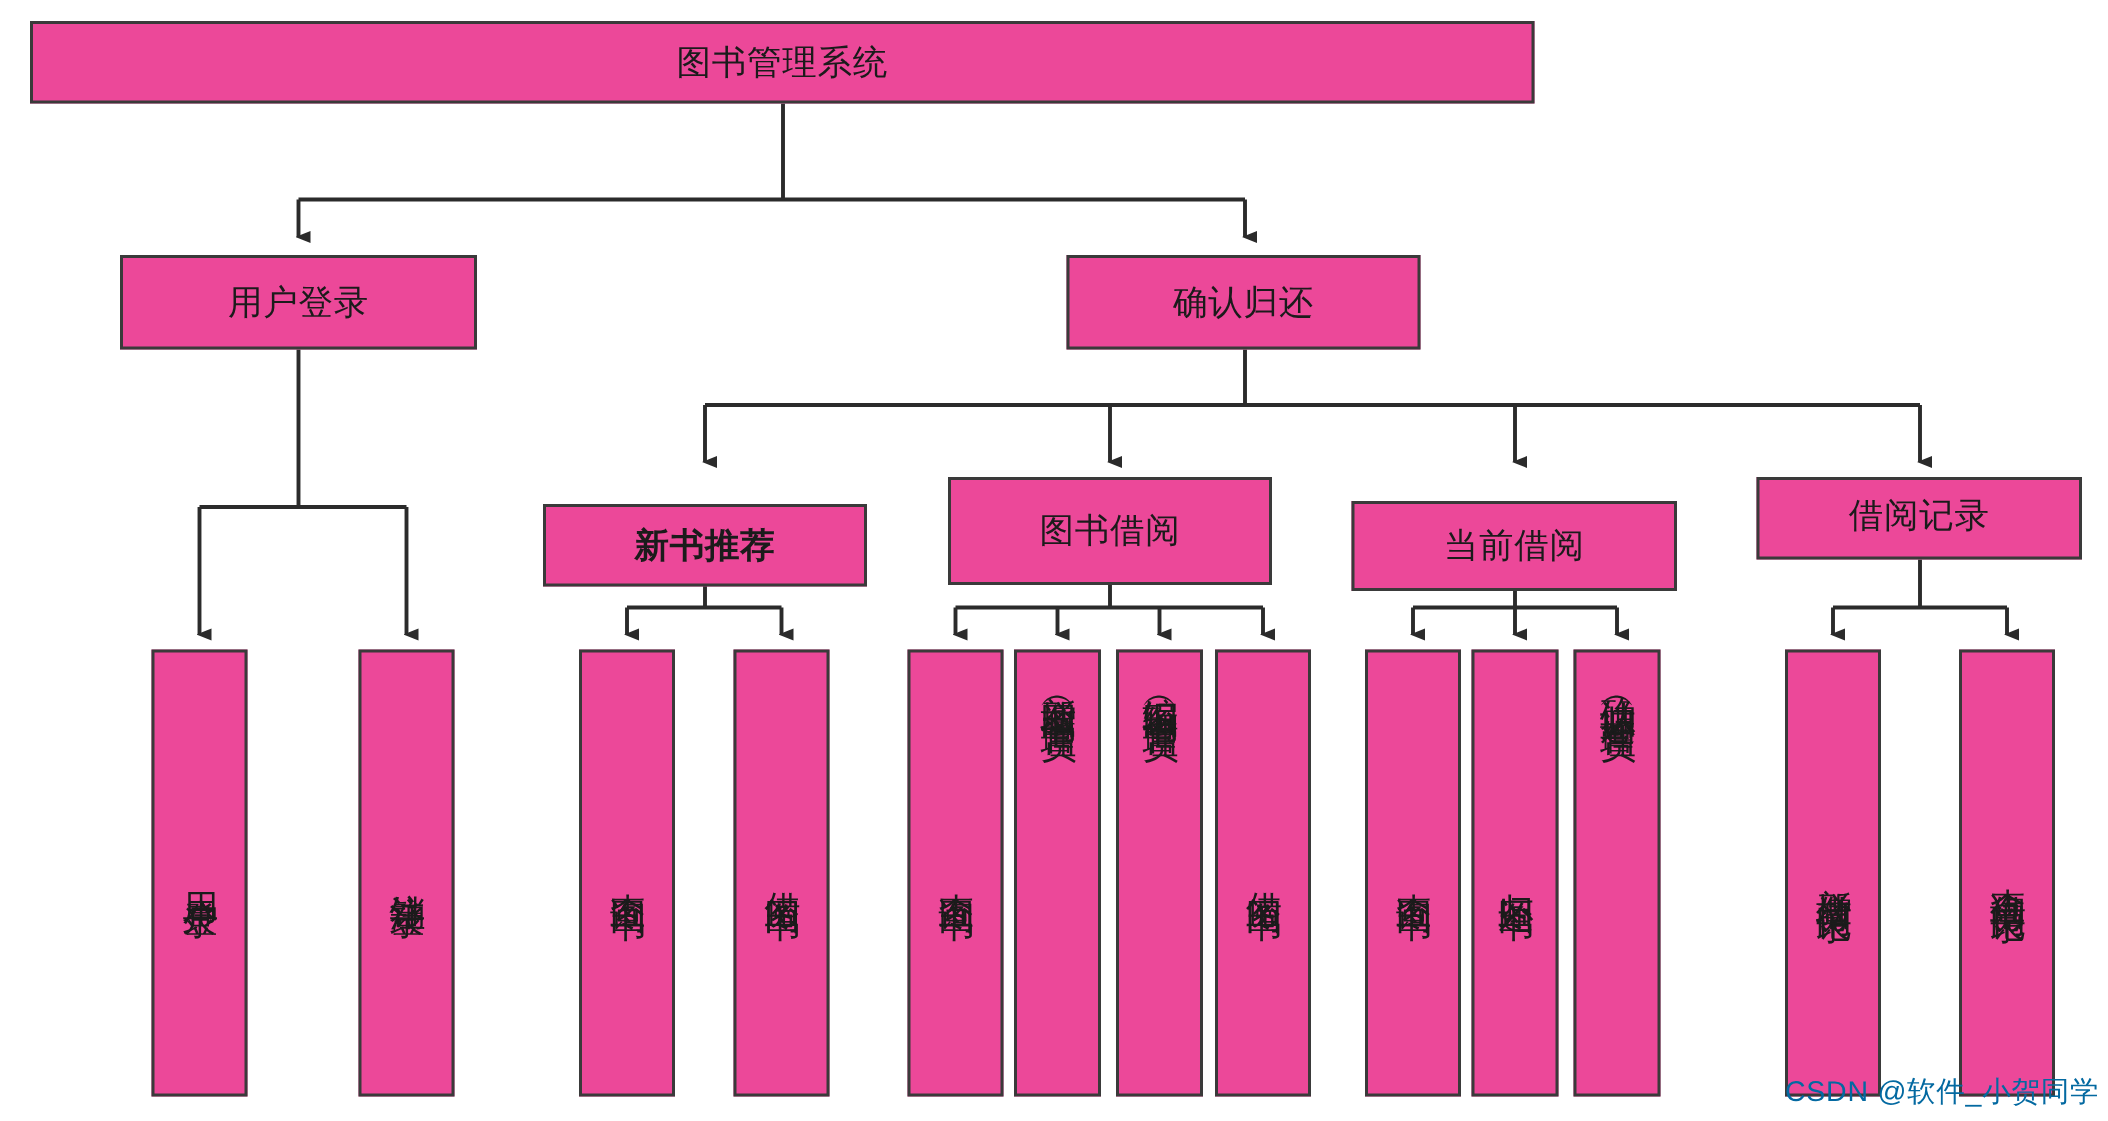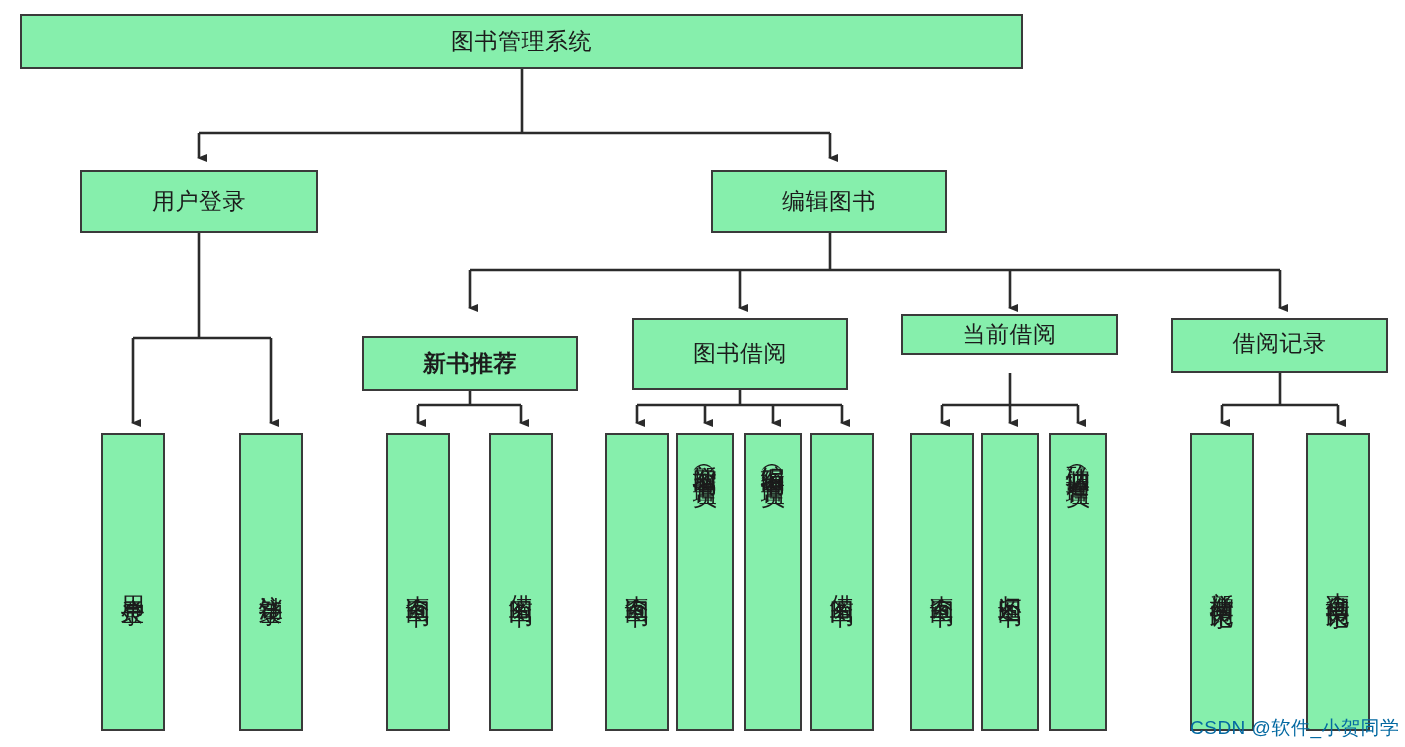--- a/index.html
+++ b/index.html
@@ -20,21 +20,21 @@
   #connectors {
     position: absolute;
     left: 0;
     top: 0;
     width: 1405px;
     height: 747px;
   }
   .node {
     position: absolute;
     box-sizing: border-box;
-    background: #86efac;
+    background: #ec4899;
     border: 2.5px solid #3a3a3a;
     display: flex;
     align-items: center;
     justify-content: center;
     color: #1b1b1b;
   }
   .node .label {
     display: block;
     text-align: center;
     white-space: pre;
@@ -125,30 +125,30 @@
   </svg>
 
   <div class="node horizontal" style="left:20px; top:14px; width:1003px; height:55px;">
     <span class="label">图书管理系统</span>
   </div>
 
   <div class="node horizontal" style="left:80px; top:170px; width:238px; height:63px;">
     <span class="label">用户登录</span>
   </div>
   <div class="node horizontal" style="left:711px; top:170px; width:236px; height:63px;">
-    <span class="label">编辑图书</span>
+    <span class="label">确认归还</span>
   </div>
 
   <div class="node horizontal" style="left:362px; top:336px; width:216px; height:55px;font-weight:bold;">
     <span class="label">新书推荐</span>
   </div>
   <div class="node horizontal" style="left:632px; top:318px; width:216px; height:72px;">
     <span class="label">图书借阅</span>
   </div>
-  <div class="node horizontal" style="left:901px; top:314px; width:217px; height:41px;">
+  <div class="node horizontal" style="left:901px; top:334px; width:217px; height:60px;">
     <span class="label">当前借阅</span>
   </div>
   <div class="node horizontal" style="left:1171px; top:318px; width:217px; height:55px;font-family:Liberation Mono, monospace;">
     <span class="label">借阅记录</span>
   </div>
 
   <div class="node vertical centered" style="left:101px; top:433px; width:64px; height:298px;">
     <span class="label">用户登录</span>
   </div>
   <div class="node vertical centered" style="left:239px; top:433px; width:64px; height:298px;">

